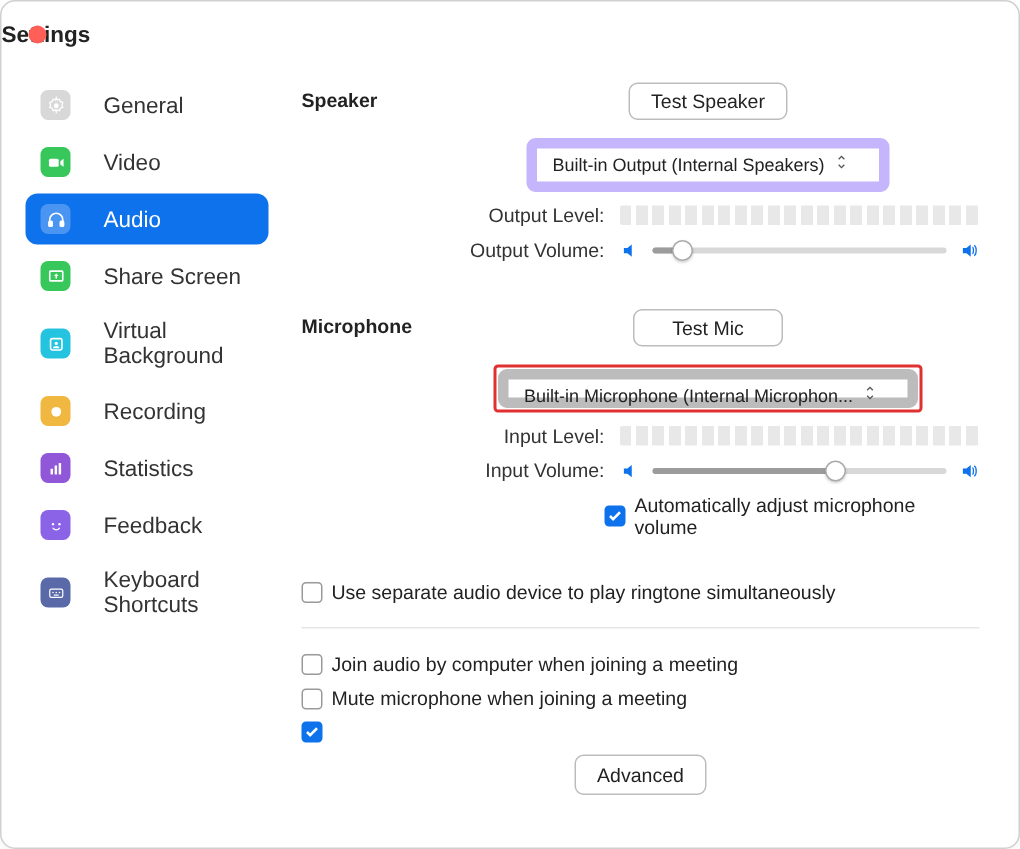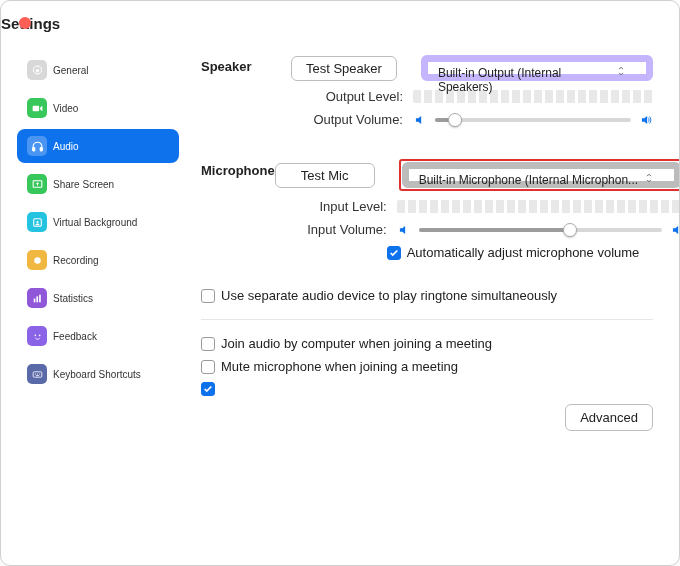--- a/index.html
+++ b/index.html
@@ -3,59 +3,59 @@
 <meta charset="utf-8">
 <style>
 * { box-sizing: border-box; margin: 0; padding: 0; }
 body { font-family: -apple-system, BlinkMacSystemFont, "Helvetica Neue", Arial, sans-serif; background: #fff; font-size: 13px; color: #222; }
 .window { width: 680px; height: 566px; border: 1px solid #d0d0d0; border-radius: 10px; position: relative; background: #fff; box-shadow: 0 2px 6px rgba(0,0,0,0.05); overflow: hidden; }
 .titlebar { height: 44px; display: flex; align-items: center; justify-content: flex-start; position: relative; }
 .traffic-close { position: absolute; left: 18px; top: 16px; width: 12px; height: 12px; border-radius: 50%; background: #ff5f57; }
 .title { font-weight: 600; font-size: 15px; }
 .body { display: flex; height: calc(100% - 44px); }
 .sidebar { width: 190px; padding: 8px 12px 8px 16px; }
-.sidebar-item { display: flex; align-items: center; gap: 6px; padding: 7px 10px; border-radius: 8px; margin-bottom: 4px; font-size: 10px; color: #333; cursor: pointer; }
+.sidebar-item { display: flex; align-items: center; gap: 22px; padding: 7px 10px; border-radius: 8px; margin-bottom: 4px; font-size: 15px; color: #333; cursor: pointer; }
 .sidebar-item.active { background: #0e72ed; color: #fff; }
 .sidebar-item .icon { width: 20px; height: 20px; border-radius: 5px; display: flex; align-items: center; justify-content: center; flex-shrink: 0; }
 .ic-general { background: #d8d8d8; }
 .ic-video { background: #37c75a; }
 .ic-audio { background: rgba(255,255,255,0.25); }
 .ic-share { background: #37c75a; }
 .ic-vbg { background: #24c3e0; }
 .ic-rec { background: #f0b840; }
 .ic-stats { background: #9058d8; }
 .ic-feedback { background: #8a63e6; }
 .ic-keys { background: #5a6aa8; }
 .ic-acc { background: #8a63e6; }
 .icon svg { width: 13px; height: 13px; }
 .main { flex: 1; padding: 10px 26px 18px 10px; overflow-y: auto; font-size: 13px; color: #222; }
 .section { display: flex; margin-bottom: 10px; }
 .section-label { width: 90px; font-weight: 600; font-size: 13px; padding-top: 4px; }
 .section-body { flex: 1; }
-.row1 { display: flex; gap: 24px; align-items: center; margin-bottom: 8px; }
+.row1 { display: flex; gap: 12px; align-items: center; margin-bottom: 8px; flex-direction: column; }
 .btn { border: 1px solid #bcbcbc; border-radius: 6px; background: #fff; padding: 4px 14px; font-size: 13px; cursor: pointer; min-width: 100px; text-align: center; }
 .select { border: 7px solid #c4b5fd; border-radius: 6px; background: #fff; padding: 4px 20px 4px 10px; font-size: 12px; flex: 1; display: flex; align-items: flex-start; justify-content: space-between; cursor: pointer; position: relative; height: 26px; }
 .select svg { width: 10px; height: 10px; flex-shrink: 0; margin-left: 6px; }
 .highlight-box { border: 2px solid #e03030; border-radius: 3px; padding: 1px; }
 .highlight-box .select { border-color: #bcbcbc; }
 .labeled { display: flex; align-items: center; margin-bottom: 8px; }
 .lbl { width: 112px; text-align: right; margin-right: 10px; font-size: 13px; color: #333; }
 .meter { flex: 1; height: 13px; background: repeating-linear-gradient(to right, #e8e8e8 0 8px, #fff 8px 11px); border-radius: 2px; }
 .slider-wrap { flex: 1; display: flex; align-items: center; gap: 8px; }
 .slider { flex: 1; height: 4px; background: #d8d8d8; border-radius: 2px; position: relative; }
 .slider-fill { height: 100%; background: #9c9c9c; border-radius: 2px; position: absolute; left: 0; top: 0; }
 .slider-thumb { width: 14px; height: 14px; background: #fff; border: 1px solid #aaa; border-radius: 50%; position: absolute; top: 50%; transform: translate(-50%, -50%); box-shadow: 0 1px 2px rgba(0,0,0,0.2); }
 .vol-icon { color: #0e72ed; }
 .vol-icon svg { width: 14px; height: 14px; display: block; }
 .cbrow { display: flex; align-items: center; gap: 6px; margin-bottom: 8px; font-size: 13px; }
 .cb { width: 14px; height: 14px; border: 1px solid #999; border-radius: 3px; display: flex; align-items: center; justify-content: center; cursor: pointer; flex-shrink: 0; }
 .cb.checked { background: #0e72ed; border-color: #0e72ed; }
 .cb.checked svg { width: 10px; height: 10px; }
 .divider { border-bottom: 1px solid #e6e6e6; margin: 16px 0; }
-.advanced-row { display: flex; justify-content: flex-end; margin-top: 4px; }
+.advanced-row { display: flex; justify-content: center; margin-top: 4px; }
 .btn-adv { border: 1px solid #bcbcbc; border-radius: 6px; background: #fff; padding: 5px 14px; font-size: 13px; cursor: pointer; }
 .right-indent { padding-left: 112px; }
 .container { position: relative; width: 680px; }
 </style>
 </head>
 <body>
 
 <div class="container">
 <div class="window">
 

